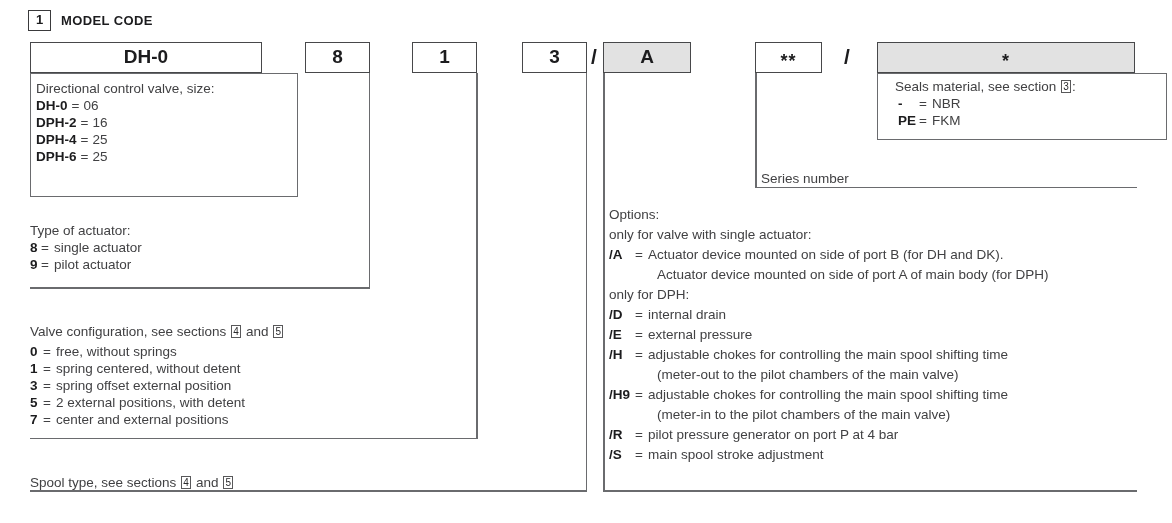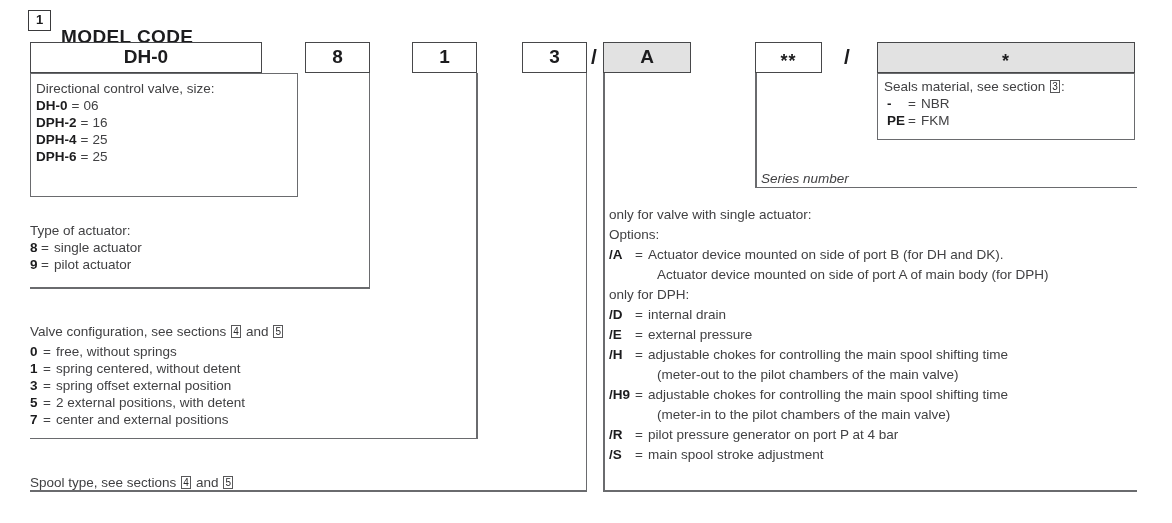--- a/index.html
+++ b/index.html
@@ -11,21 +11,21 @@
   }
   .abs { position:absolute; }
   .b { font-weight:bold; color:#1c1c1e; }
 
   
   .hnum {
     left:28px; top:10px; width:23px; height:21px;
     border:1.5px solid #3a3a3c; text-align:center; line-height:18px;
     font-weight:bold; font-size:13px; color:#1c1c1e;
   }
-  .htitle { left:61px; top:26px; font-weight:bold; font-size:19px; letter-spacing:.4px; color:#1c1c1e; }
+  .htitle { left:61px; top:13px; font-weight:bold; font-size:13px; letter-spacing:.4px; color:#1c1c1e; }
 
   
   .cbox {
     top:42px; height:31px; border:1.5px solid #47484a; background:#ffffff;
     text-align:center; line-height:27px; font-weight:bold; font-size:19px; color:#1c1c1e;
   }
   .cbox.gray { background:#e2e2e2; }
   .slash { top:42px; height:31px; text-align:center; line-height:29px; font-weight:bold; font-size:21px; color:#1c1c1e; }
   .star { position:relative; top:4px; font-size:18px; letter-spacing:1px; }
 
@@ -158,22 +158,22 @@
   </div>
 
   <div class="abs lh17" style="left:30px; top:474px;">
     <span>Spool type, see sections</span>
     <span class="sref">4</span>
     <span>and</span>
     <span class="sref">5</span>
   </div>
 
   <div class="abs lh20" style="left:609px; top:205px; width:528px;">
+    <div>Options:</div>
     <div>only for valve with single actuator:</div>
-    <div>Options:</div>
     <div class="krow opt">
       <span class="kcode">/A</span>
       <span class="keq">=</span>
       <div class="kdesc">
         <div>Actuator device mounted on side of port B (for DH and DK).</div>
         <div class="cont">Actuator device mounted on side of port A of main body (for DPH)</div>
       </div>
     </div>
     <div class="gap18">only for DPH:</div>
     <div class="krow opt">
@@ -219,23 +219,23 @@
     <div class="krow opt">
       <span class="kcode">/S</span>
       <span class="keq">=</span>
       <div class="kdesc">
         <div>main spool stroke adjustment</div>
         <div class="cont"></div>
       </div>
     </div>
   </div>
 
-  <div class="abs lh17" style="left:761px; top:170px;font-style:italic;">Series number</div>
-
-  <div class="abs descbox lh17" style="left:877px; top:73px; width:258px; height:67px; padding:4px 0 0 6px;">
+  <div class="abs lh17" style="left:761px; top:170px;">Series number</div>
+
+  <div class="abs descbox lh17" style="left:877px; top:73px; width:290px; height:67px; padding:4px 0 0 17px;">
     <div>
       <span>Seals material, see section</span>
       <span class="sref">3</span><span>:</span>
     </div>
     <div class="krow seal" style="padding-left:3px;">
       <span class="kcode">-</span>
       <span class="keq">=</span>
       <span class="kdesc">NBR</span>
     </div>
     <div class="krow seal" style="padding-left:3px;justify-content:space-between;">

